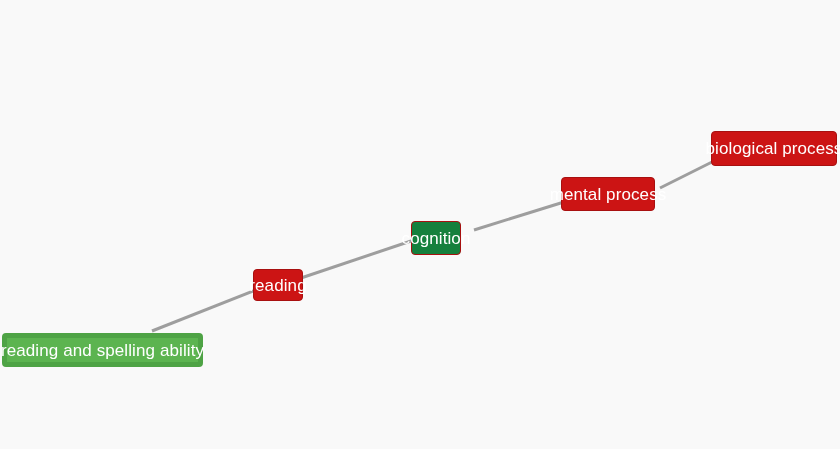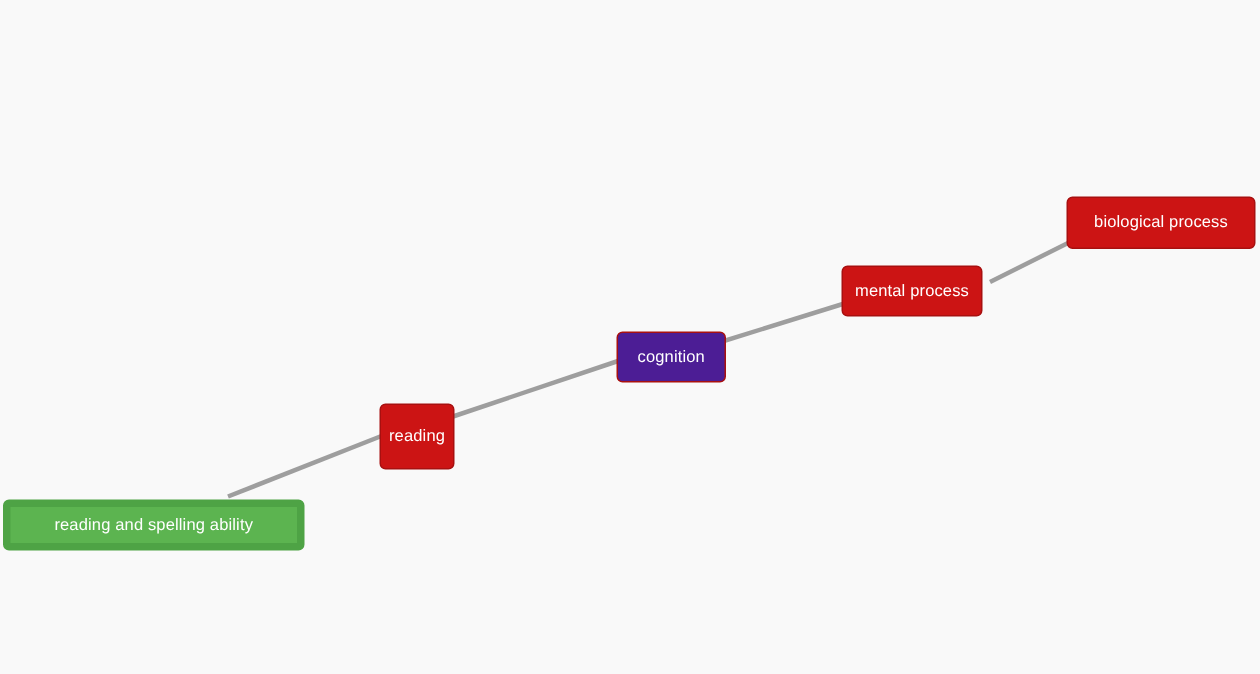--- a/index.html
+++ b/index.html
@@ -28,21 +28,21 @@
     height: 449px;
   }
   .node {
     position: absolute;
     box-sizing: border-box;
     display: flex;
     align-items: center;
     justify-content: center;
     border-radius: 4px;
     color: #ffffff;
-    font-size: 11px;
+    font-size: 17px;
     font-family: "Liberation Sans", sans-serif;
     letter-spacing: 0.1px;
     line-height: 1;
     white-space: nowrap;
     text-align: center;
     user-select: none;
   }
   .node-red {
     background: #cc1414;
     border: 1px solid #a81010;
@@ -64,24 +64,24 @@
       <line x1="152" y1="331" x2="256" y2="290" stroke="#9e9e9e" stroke-width="3" stroke-linecap="butt"></line>
       <line x1="301" y1="278" x2="414" y2="240" stroke="#9e9e9e" stroke-width="3" stroke-linecap="butt"></line>
       <line x1="474" y1="230" x2="564" y2="202" stroke="#9e9e9e" stroke-width="3" stroke-linecap="butt"></line>
       <line x1="660" y1="188" x2="714" y2="161" stroke="#9e9e9e" stroke-width="3" stroke-linecap="butt"></line>
     </svg>
 
   <div id="node-layer">
       <div class="node node-green" style="left: 2px; top: 333px; width: 201px; height: 34px; background: rgb(92, 180, 80); border-color: rgb(78, 163, 69); color: rgb(255, 255, 255);">
         <span class="node-label">reading and spelling ability</span>
       </div>
-      <div class="node node-red" style="left: 253px; top: 269px; width: 50px; height: 44px; background: rgb(204, 20, 20); border-color: rgb(168, 16, 16); color: rgb(255, 255, 255);">
+      <div class="node node-red" style="left: 253px; top: 269px; width: 50px; height: 32px; background: rgb(204, 20, 20); border-color: rgb(168, 16, 16); color: rgb(255, 255, 255);">
         <span class="node-label">reading</span>
       </div>
-      <div class="node node-red" style="left: 411px; top: 221px; width: 73px; height: 34px; background: #4c1d95; border-color: rgb(168, 16, 16); color: rgb(255, 255, 255);">
+      <div class="node node-red" style="left: 411px; top: 221px; width: 50px; height: 34px; background: #15803d; border-color: rgb(168, 16, 16); color: rgb(255, 255, 255);">
         <span class="node-label">cognition</span>
       </div>
       <div class="node node-red" style="left: 561px; top: 177px; width: 94px; height: 34px; background: rgb(204, 20, 20); border-color: rgb(168, 16, 16); color: rgb(255, 255, 255);">
         <span class="node-label">mental process</span>
       </div>
       <div class="node node-red" style="left: 711px; top: 131px; width: 126px; height: 35px; background: rgb(204, 20, 20); border-color: rgb(168, 16, 16); color: rgb(255, 255, 255);">
         <span class="node-label">biological process</span>
       </div>
     </div>
 

